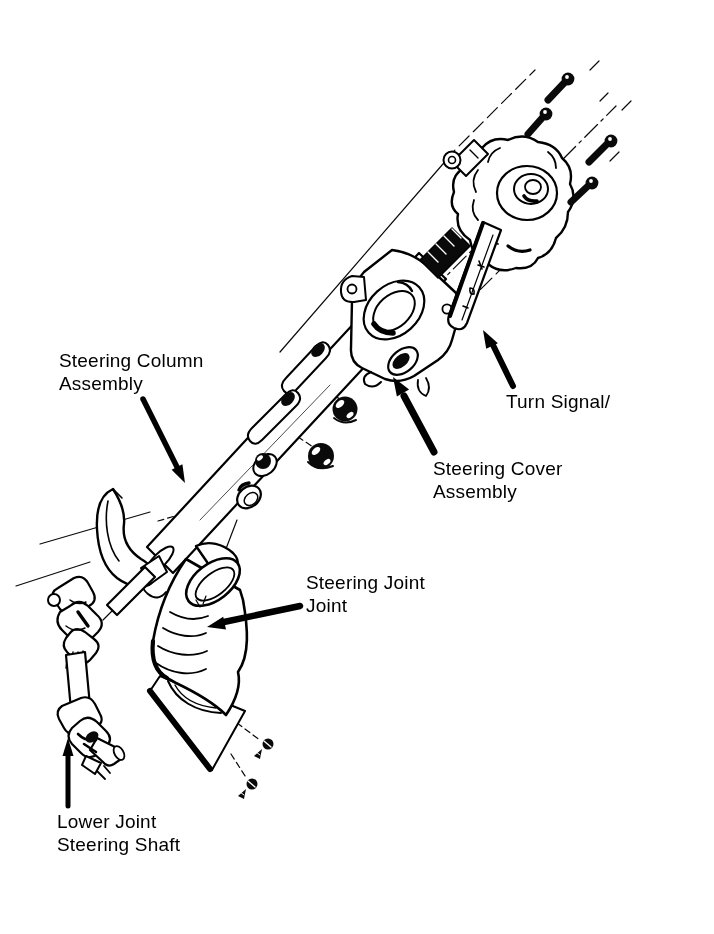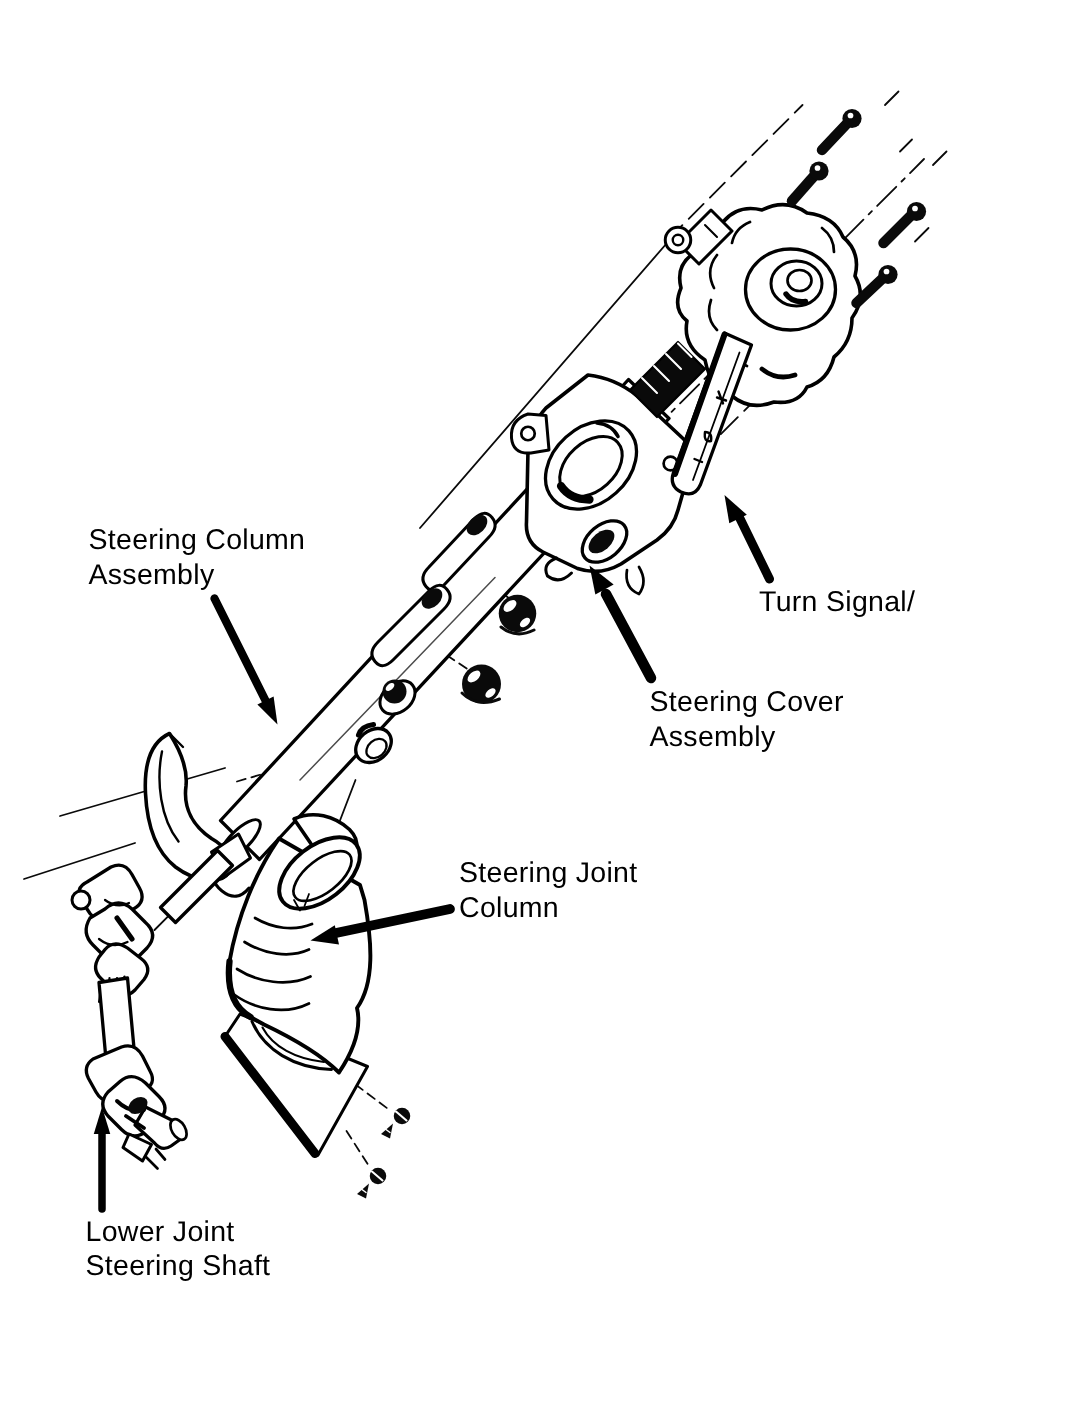--- a/index.html
+++ b/index.html
@@ -285,21 +285,21 @@
     <span>Turn Signal/</span>
   </div>
 
   <div class="callout" style="left:433px; top:457px;">
     <span>Steering Cover</span>
     <span>Assembly</span>
   </div>
 
   <div class="callout" style="left:306px; top:571px;">
     <span>Steering Joint</span>
-    <span>Column</span>
+    <span>Joint</span>
   </div>
 
   <div class="callout" style="left:57px; top:810px;">
     <span>Lower Joint</span>
     <span>Steering Shaft</span>
   </div>
 
 </div>
 
 </body></html>

